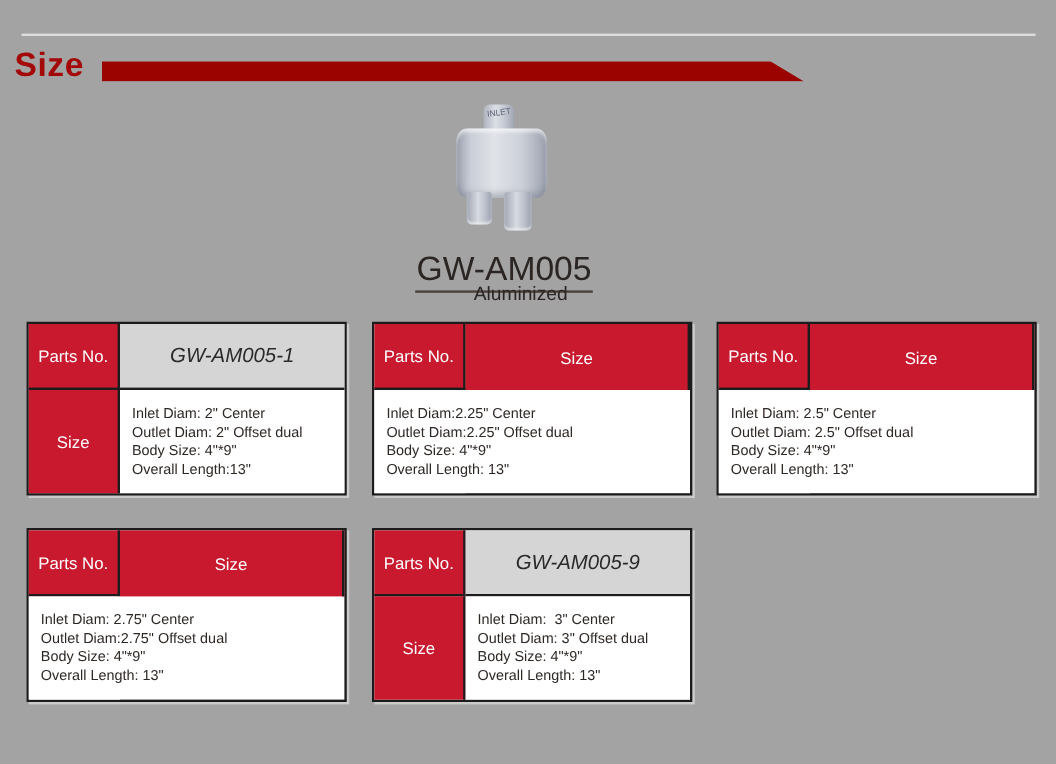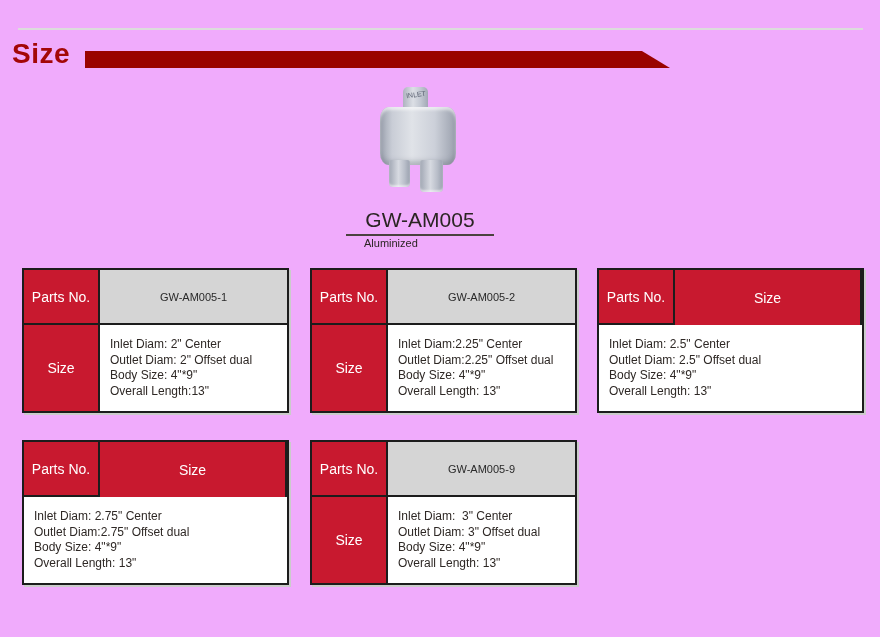--- a/index.html
+++ b/index.html
@@ -1,16 +1,16 @@
 <!DOCTYPE html>
 <html><head>
 <meta charset="utf-8">
 <style>
   html,body{margin:0;padding:0;background:#ffffff;}
-  #page{position:relative;width:880px;height:637px;background:#f0abfc;overflow:hidden;
+  #page{position:relative;width:880px;height:637px;background:#a3a3a3;overflow:hidden;
         font-family:"Liberation Sans",sans-serif;}
 
   
   .top-line{position:absolute;left:18px;top:28px;width:845px;height:2px;background:#dcdcdc;}
 
   
   .page-title{position:absolute;left:12px;top:38px;font-size:28px;font-weight:bold;
               letter-spacing:0.5px;color:#a30707;}
   .banner{position:absolute;left:85px;top:51px;width:585px;height:17px;background:#9a0300;
           clip-path:polygon(0 0,95.2% 0,100% 100%,0 100%);}
@@ -25,31 +25,31 @@
           border-radius:9px/12px;
           background:linear-gradient(90deg,#9ba1ae 0%,#c9cdd6 16%,#e0e3e8 42%,#ccd0d9 72%,#9aa0ad 100%);
           box-shadow:inset 0 3px 3px rgba(255,255,255,.6),inset 0 -4px 5px rgba(90,96,110,.35);}
   .muffler .outlet{position:absolute;border-radius:3px 3px 4px 4px;
           background:linear-gradient(90deg,#a0a6b3,#d7dae1 45%,#b9bec9 75%,#99a0ae);
           box-shadow:inset 0 -2px 2px rgba(255,255,255,.5);}
   .muffler .outlet.left{left:9px;top:73px;width:21px;height:27px;}
   .muffler .outlet.right{left:40px;top:73px;width:23px;height:32px;}
 
   .product-name{position:absolute;left:346px;top:208px;width:148px;text-align:center;
-          font-size:21px;color:#2b2523;border-bottom:2px solid #4a423f;padding-bottom:2px;}
-  .product-finish{position:absolute;left:364px;top:237px;width:148px;text-align:left;
-          font-size:11px;color:#2b2523;}
+          font-size:28px;color:#2b2523;border-bottom:2px solid #4a423f;padding-bottom:2px;}
+  .product-finish{position:absolute;left:325px;top:237px;width:148px;text-align:right;
+          font-size:16px;color:#2b2523;}
 
   
   .spec-table{position:absolute;width:263px;height:141px;border:2px solid #1c1c1c;
           box-shadow:2px 2px 0 #cbcbcb;display:grid;
           grid-template-columns:76px 1fr;grid-template-rows:55px 1fr;background:#fff;}
   .cell{display:flex;align-items:center;justify-content:center;}
   .cell.red{background:#c8192f;color:#ffffff;font-size:14px;border-right:2px solid #1c1c1c;}
-  .cell.part{background:#d5d5d5;color:#2a2a2a;font-size:11px;}
+  .cell.part{background:#d5d5d5;color:#2a2a2a;font-size:17px;font-style:italic;}
   .row-top{border-bottom:2px solid #1c1c1c;}
   .cell.specs{background:#ffffff;color:#2e2825;font-size:12px;line-height:15.5px;
           flex-direction:column;align-items:flex-start;justify-content:center;padding-left:10px;}
   .spec-line{white-space:pre;}
 
   .t1{left:22px;top:268px;}
   .t2{left:310px;top:268px;}
   .t3{left:597px;top:268px;}
   .t4{left:22px;top:440px;}
   .t5{left:310px;top:440px;}
@@ -83,21 +83,20 @@
     <div class="cell specs">
       <div class="spec-line">Inlet Diam: 2" Center</div>
       <div class="spec-line">Outlet Diam: 2" Offset dual</div>
       <div class="spec-line">Body Size: 4"*9"</div>
       <div class="spec-line">Overall Length:13"</div>
     </div>
   </div>
 
   <div class="spec-table t2">
     <div class="cell red row-top">Parts No.</div>
-    <div class="cell part row-top">GW-AM005-2</div>
     <div class="cell red">Size</div>
     <div class="cell specs">
       <div class="spec-line">Inlet Diam:2.25" Center</div>
       <div class="spec-line">Outlet Diam:2.25" Offset dual</div>
       <div class="spec-line">Body Size: 4"*9"</div>
       <div class="spec-line">Overall Length: 13"</div>
     </div>
   </div>
 
   <div class="spec-table t3">

